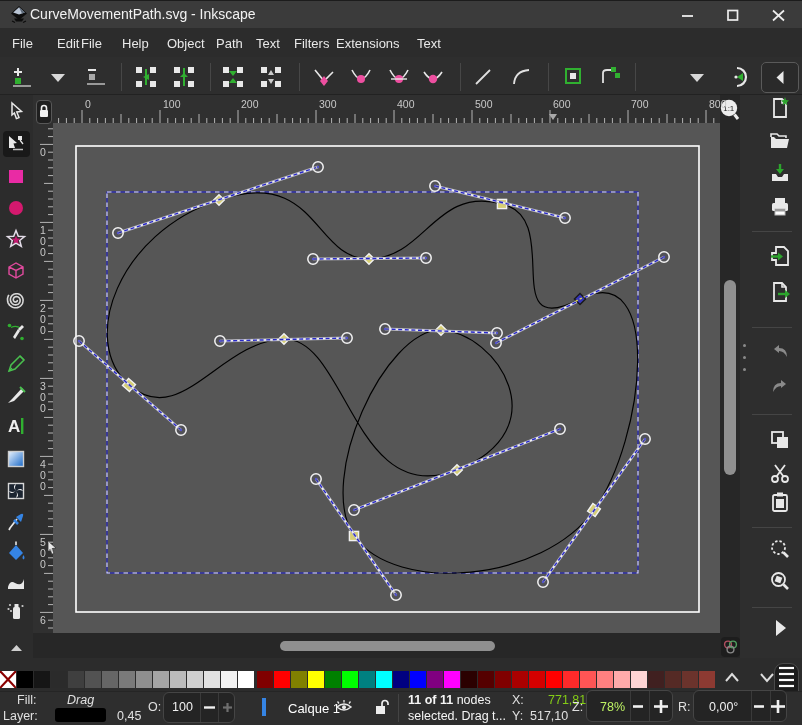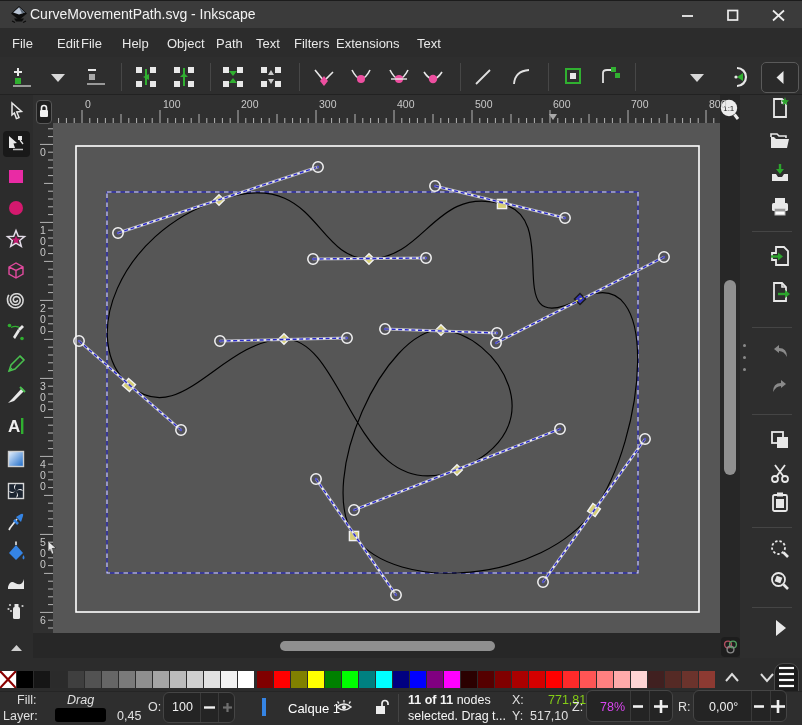--- a/index.html
+++ b/index.html
@@ -684,21 +684,21 @@
 </svg>
 <div class="abs" style="left:398px;top:694px;width:1px;height:28px;background:#444"></div>
 <div class="abs" style="left:408px;top:693px;font-size:12.5px;color:#f5f5f5"><b>11 of 11</b> nodes</div>
 <div class="abs" style="left:408px;top:709px;font-size:12.5px;color:#f5f5f5">selected. Drag t...</div>
 <div class="abs" style="left:512px;top:693px;font-size:12.5px;color:#e0e0e0">X:</div>
 <div class="abs" style="left:512px;top:709px;font-size:12.5px;color:#e0e0e0">Y:</div>
 <div class="abs" style="left:548px;top:693px;width:37px;text-align:left;font-size:12.5px;color:#84cc16">771,81</div>
 <div class="abs" style="left:530px;top:709px;width:37px;text-align:right;font-size:12.5px;color:#e0e0e0">517,10</div>
 <div class="abs" style="left:572px;top:700px;font-size:12.5px;color:#e0e0e0">Z:</div>
 <div class="abs" style="left:586px;top:690px;width:87px;height:32px;background:#242424;border:1px solid #454545;border-radius:6px"></div>
-<div class="abs" style="left:600px;top:700px;font-size:12.5px;color:#d946ef">78%</div>
+<div class="abs" style="left:600px;top:700px;font-size:12.5px;color:#bef264">78%</div>
 <div class="abs" style="left:630px;top:691px;width:1px;height:30px;background:#3a3a3a"></div>
 <div class="abs" style="left:649px;top:691px;width:1px;height:30px;background:#3a3a3a"></div>
 <svg class="abs" style="left:632px;top:698px" width="40" height="17" viewBox="0 0 40 17">
  <line x1="1" y1="8.5" x2="11" y2="8.5" stroke="#f0f0f0" stroke-width="2.6"></line>
  <line x1="22" y1="8.5" x2="36" y2="8.5" stroke="#f0f0f0" stroke-width="2.6"></line>
  <line x1="29" y1="2" x2="29" y2="15" stroke="#f0f0f0" stroke-width="2.6"></line>
 </svg>
 <div class="abs" style="left:678px;top:700px;font-size:12.5px;color:#e0e0e0">R:</div>
 <div class="abs" style="left:693px;top:690px;width:94px;height:32px;background:#242424;border:1px solid #454545;border-radius:6px"></div>
 <div class="abs" style="left:709px;top:700px;font-size:12.5px;color:#f0f0f0">0,00°</div>

